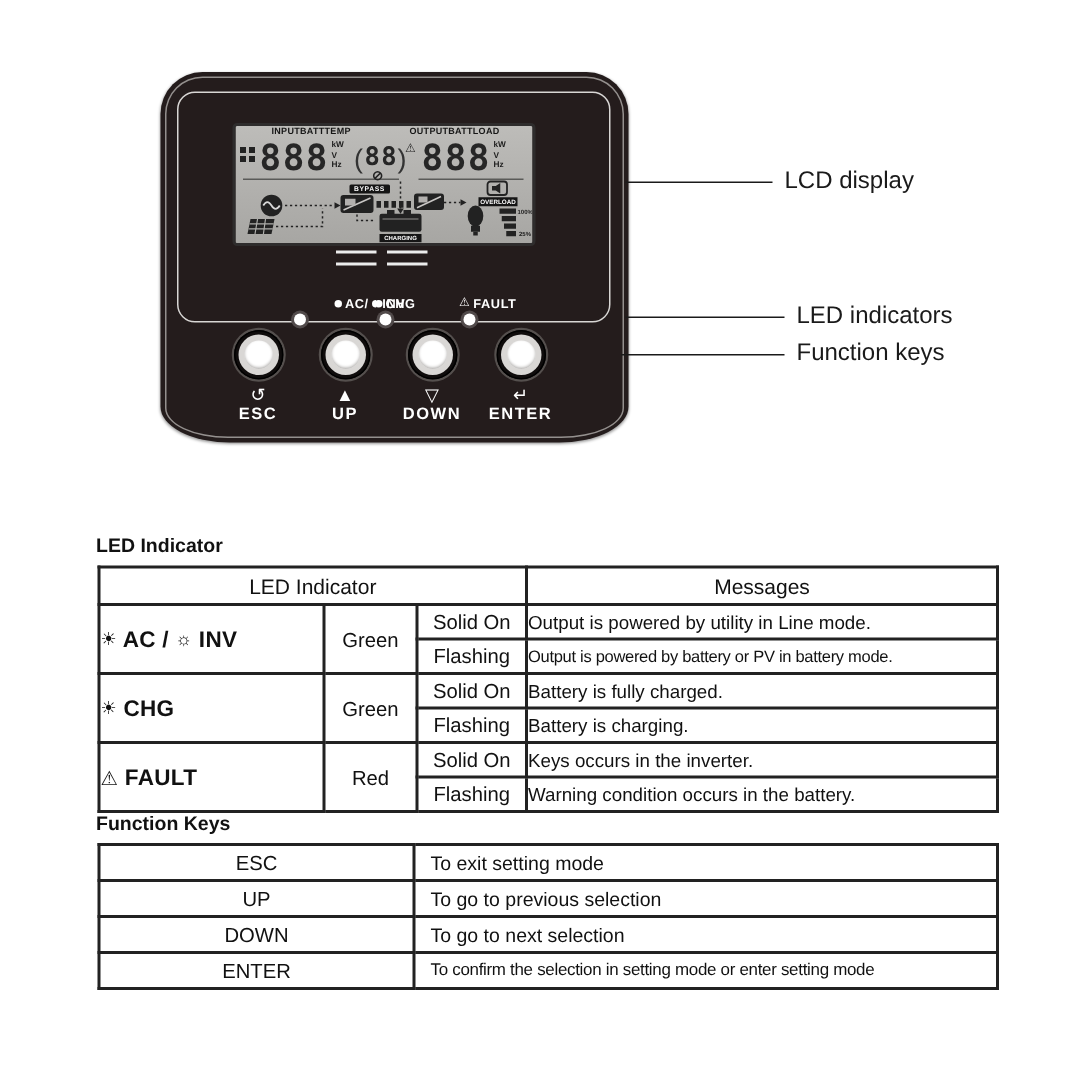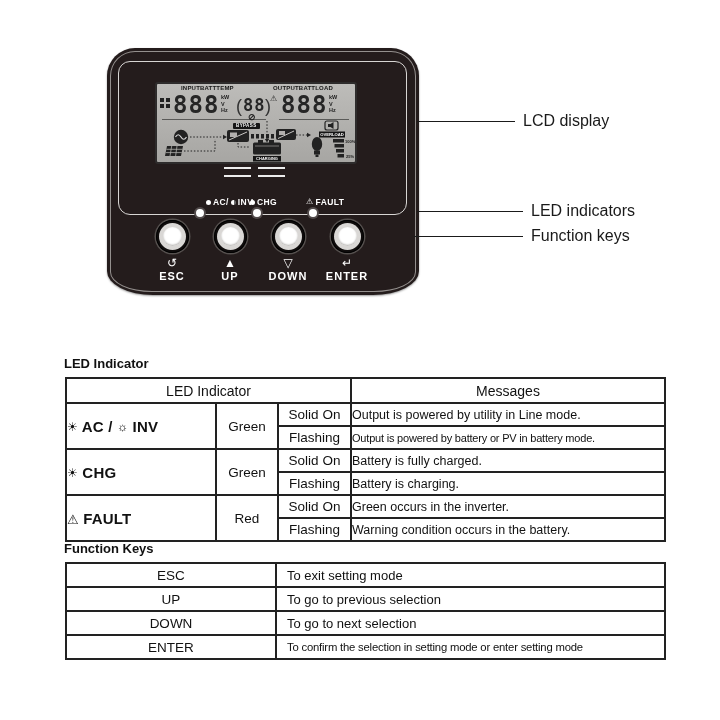--- a/index.html
+++ b/index.html
@@ -46,21 +46,21 @@
 
   
   .fd-row{position:absolute;left:34px;top:119px;width:226px;display:flex;
           align-items:center;justify-content:center;gap:7px;}
   .fd-line{width:27px;height:6px;border-top:2.5px solid #ececec;border-bottom:2.5px solid #ececec;}
   .fd-title{color:#f7f7f7;font-weight:bold;font-size:15px;letter-spacing:.8px;white-space:nowrap;}
 
   
   .led-label{position:absolute;top:149px;color:#fff;font-weight:bold;font-size:8.5px;
              letter-spacing:.4px;white-space:nowrap;display:flex;align-items:center;gap:2px;}
-  .ll-acinv{left:51px;padding-left:48px;} .ll-chg{left:143px;} .ll-fault{left:199px;}
+  .ll-acinv{left:68px;padding-left:48px;} .ll-chg{left:143px;} .ll-fault{left:199px;}
   .dot{display:inline-block;width:5px;height:5px;border-radius:50%;background:#fff;}
   .dot.half{background:linear-gradient(90deg,#fff 55%,#6a6a6a 55%);}
   .fault-ico{font-size:8px;line-height:8px;color:#fff;font-weight:normal;}
   .led-dot{position:absolute;top:161px;width:8px;height:8px;border-radius:50%;
            background:#fff;box-shadow:0 0 0 2px #514a4a;}
   .ld1{left:89px;} .ld2{left:146px;} .ld3{left:202px;}
 
   
   .key-group{position:absolute;width:52px;text-align:center;}
   .kg1{left:39px;} .kg2{left:97px;} .kg3{left:155px;} .kg4{left:214px;}
@@ -323,21 +323,21 @@
       <td class="state-cell">Flashing</td>
       <td class="msg-cell">Battery is charging.</td>
     </tr>
     <tr class="sub">
       <td rowspan="2" class="led-cell">
         <span class="warn">⚠</span>
         <span>FAULT</span>
       </td>
       <td rowspan="2" class="color-cell">Red</td>
       <td class="state-cell">Solid On</td>
-      <td class="msg-cell">Green occurs in the inverter.</td>
+      <td class="msg-cell">Keys occurs in the inverter.</td>
     </tr>
     <tr class="sub">
       <td class="state-cell">Flashing</td>
       <td class="msg-cell">Warning condition occurs in the battery.</td>
     </tr>
   </tbody>
     </table>
 
   <div class="section-title st2">Function Keys</div>
   <table class="tbl2">

